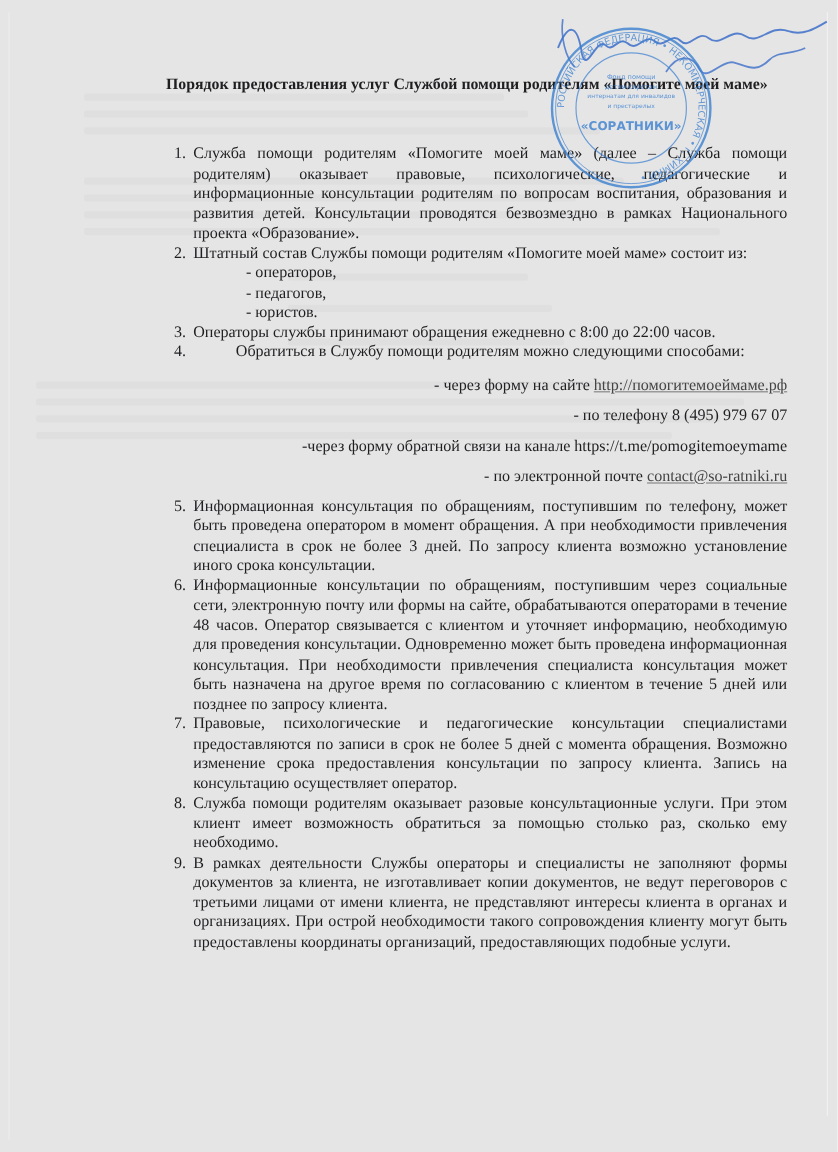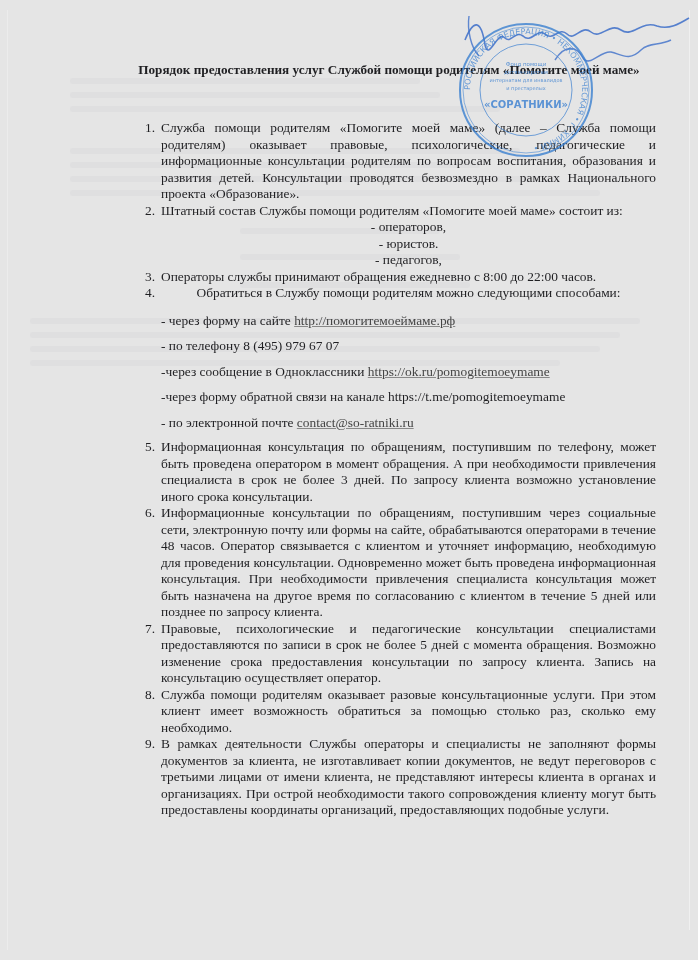--- a/index.html
+++ b/index.html
@@ -20,22 +20,22 @@
     text-align: center; font-weight: bold; font-size: 13.2px; letter-spacing: 0;
     padding-left: 110px; padding-right: 30px; box-sizing: border-box;
   }
   .list {
     position: absolute; left: 135px; top: 120px; width: 521px;
     font-size: 13.4px; line-height: 16.5px;
   }
   .item { position: relative; padding-left: 26px; text-align: justify; }
   .item .num { position: absolute; left: 0; top: 0; width: 20px; text-align: right; }
   .item .txt { display: block; }
-  .sub { display: block; text-align: center; }
-  .method { display: block; text-align: left; margin-top: 9px; margin-bottom: 0; line-height: 16.5px; }
+  .sub { display: block; text-align: left; margin-left: 44px; }
+  .method { display: block; text-align: right; margin-top: 9px; margin-bottom: 0; line-height: 16.5px; }
   .methods { padding-bottom: 8px; padding-top: 2px; }
   .link { color: #444; text-decoration: underline; text-decoration-color: #888; }
 
   .stamp {
     position: absolute; left: 456px; top: 20px; width: 140px; height: 140px;
     pointer-events: none;
   }
   .signature { position: absolute; left: 445px; top: 0px; width: 250px; height: 80px; pointer-events: none; }
 </style>
 </head>
@@ -65,34 +65,33 @@
 
   <div class="list" id="list">
       <div class="item">
         <span class="num">1.</span>
         <span class="txt">Служба помощи родителям «Помогите моей маме» (далее – Служба помощи родителям) оказывает правовые, психологические, педагогические и информационные консультации родителям по вопросам воспитания, образования и развития детей. Консультации проводятся безвозмездно в рамках Национального проекта «Образование».</span>
       </div>
       <div class="item">
         <span class="num">2.</span>
         <span class="txt">Штатный состав Службы помощи родителям «Помогите моей маме» состоит из:</span>
         <span class="sub">- операторов,</span>
+        <span class="sub">- педагогов,</span>
         <span class="sub">- юристов.</span>
-        <span class="sub">- педагогов,</span>
       </div>
       <div class="item">
         <span class="num">3.</span>
         <span class="txt">Операторы службы принимают обращения ежедневно с 8:00 до 22:00 часов.</span>
       </div>
       <div class="item">
         <span class="num">4.</span>
         <span class="txt" style="text-align: center;">Обратиться в Службу помощи родителям можно следующими способами:</span>
         <div class="methods">
           <span class="method"><span>- через форму на сайте </span><a class="link">http://помогитемоеймаме.рф</a></span>
           <span class="method"><span>- по телефону 8 (495) 979 67 07</span></span>
-          <span class="method"><span>-через сообщение в Одноклассники </span><a class="link">https://ok.ru/pomogitemoeymame</a></span>
           <span class="method"><span>-через форму обратной связи на канале https://t.me/pomogitemoeymame</span></span>
           <span class="method"><span>- по электронной почте </span><a class="link">contact@so-ratniki.ru</a></span>
         </div>
       </div>
       <div class="item">
         <span class="num">5.</span>
         <span class="txt">Информационная консультация по обращениям, поступившим по телефону, может быть проведена оператором в момент обращения. А при необходимости привлечения специалиста в срок не более 3 дней. По запросу клиента возможно установление иного срока консультации.</span>
       </div>
       <div class="item">
         <span class="num">6.</span>

